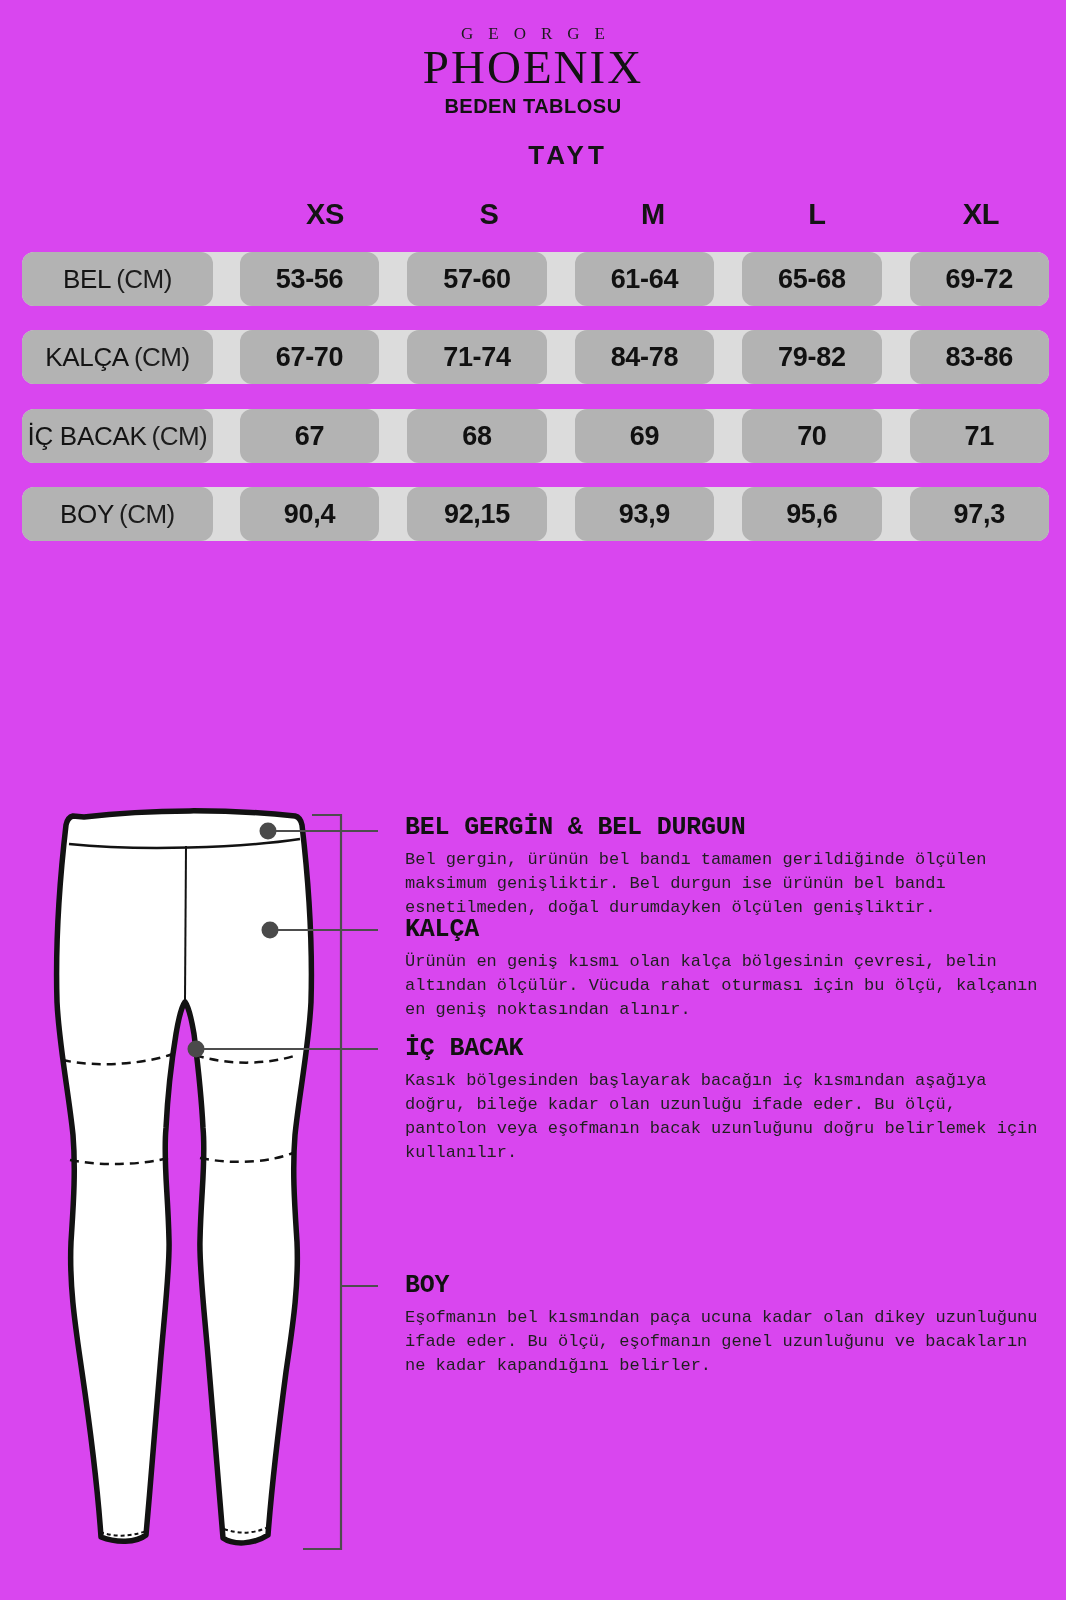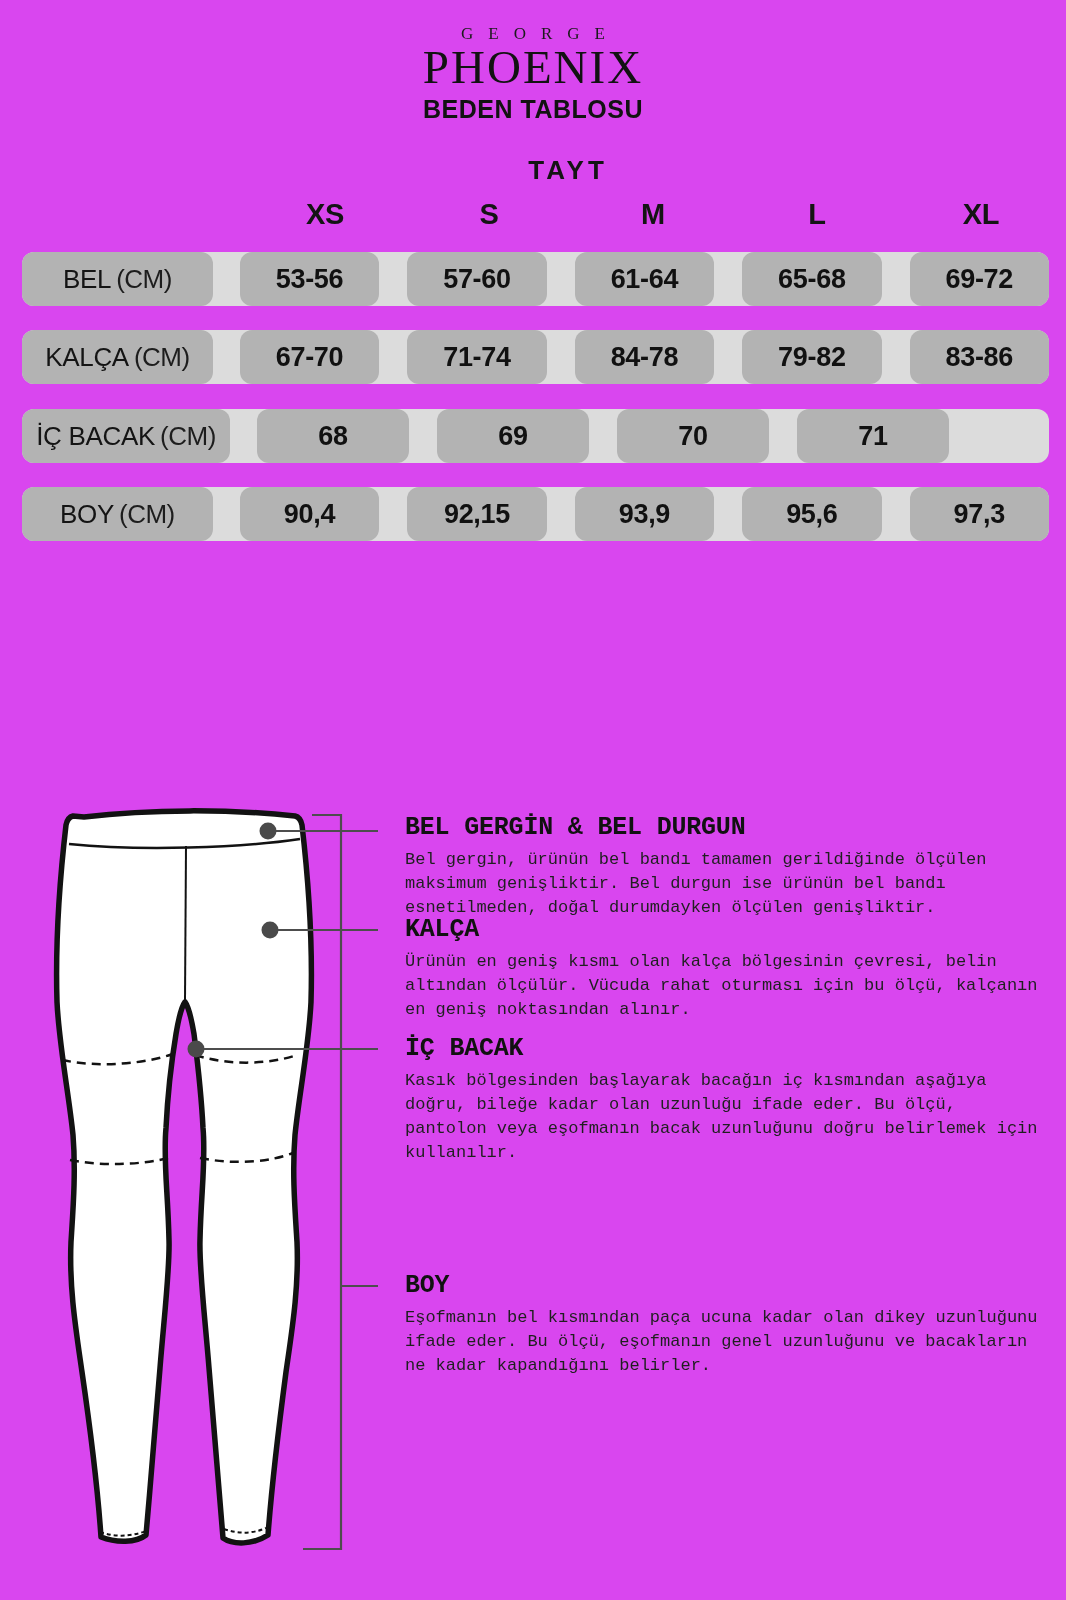--- a/index.html
+++ b/index.html
@@ -5,23 +5,23 @@
   html,body{margin:0;padding:0;background:#ffffff;}
   .page{position:relative;width:1066px;height:1600px;background:#d946ef;overflow:hidden;
         font-family:"Liberation Sans",sans-serif;color:#141414;padding-left:43px;}
 
   
   .brand{position:absolute;top:24px;left:0;width:1066px;text-align:center;}
   .brand-top{font-family:"Liberation Serif",serif;font-size:17px;letter-spacing:15px;
              padding-left:15px;color:#1b1b1b;}
   .brand-main{font-family:"Liberation Serif",serif;font-size:47px;letter-spacing:2px;
               color:#121212;margin-top:0;line-height:1.0;}
-  .brand-sub{font-size:25px;font-weight:bold;letter-spacing:0.5px;color:#121212;margin-top:4px;}
+  .brand-sub{font-size:20px;font-weight:bold;letter-spacing:0.5px;color:#121212;margin-top:4px;}
 
-  .product-title{position:absolute;top:155px;left:368px;width:400px;text-align:center;
+  .product-title{position:absolute;top:140px;left:368px;width:400px;text-align:center;
                  font-size:26px;font-weight:bold;letter-spacing:4px;color:#141414;}
 
   
   .t-head{position:absolute;left:22px;top:195px;width:1027px;height:38px;display:flex;}
   .t-head .spacer{width:208px;margin-right:27px;}
   .t-head .h-cell{width:136px;margin-right:28px;display:flex;align-items:center;justify-content:center;
                   font-size:29px;font-weight:bold;letter-spacing:-0.3px;color:#141414;}
   .t-head .h-cell:last-child{margin-right:0;}
 
   .t-row{position:absolute;left:22px;width:1027px;height:54px;display:flex;
@@ -89,20 +89,21 @@
     <div class="cell val-cell">84-78</div>
     <div class="cell val-cell">79-82</div>
     <div class="cell val-cell">83-86</div>
   </div>
 
   <div class="t-row row-icbacak">
     <div class="cell label-cell">
       <span class="lbl">İÇ BACAK</span>
       <span class="unit">(CM)</span>
     </div>
+    <div class="cell val-cell">67</div>
     <div class="cell val-cell">68</div>
     <div class="cell val-cell">69</div>
     <div class="cell val-cell">70</div>
     <div class="cell val-cell">71</div>
   </div>
 
   <div class="t-row row-boy">
     <div class="cell label-cell">
       <span class="lbl">BOY</span>
       <span class="unit">(CM)</span>

